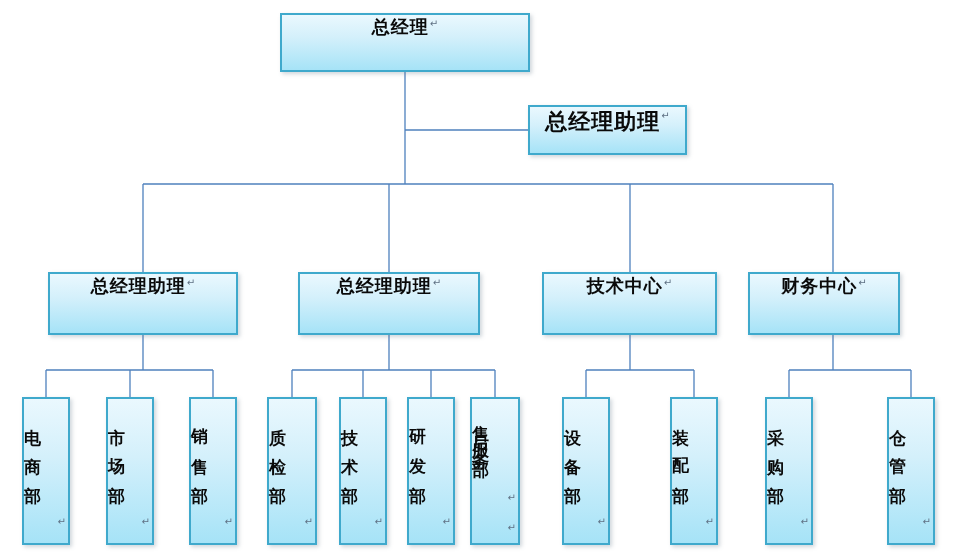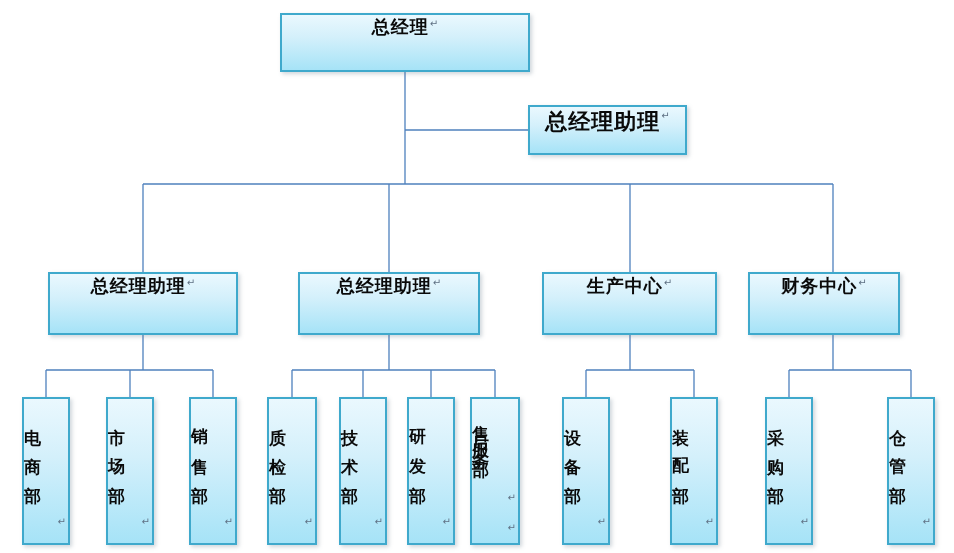--- a/index.html
+++ b/index.html
@@ -58,21 +58,21 @@
 
   <div class="node" style="left:48px;top:272px;width:190px;height:63px">
     <span class="lbl">总经理助理</span>
       <span class="mark">↵</span>
   </div>
   <div class="node" style="left:298px;top:272px;width:182px;height:63px">
     <span class="lbl">总经理助理</span>
       <span class="mark">↵</span>
   </div>
   <div class="node" style="left:542px;top:272px;width:175px;height:63px">
-    <span class="lbl">生产中心</span>
+    <span class="lbl">技术中心</span>
       <span class="mark">↵</span>
   </div>
   <div class="node" style="left:748px;top:272px;width:152px;height:63px">
     <span class="lbl">财务中心</span>
       <span class="mark">↵</span>
   </div>
 
   <div class="node leaf" style="left:22px;top:397px;width:48px;height:148px">
     <span class="vlbl">电商部</span>
     <span class="mark vmark">↵</span>

